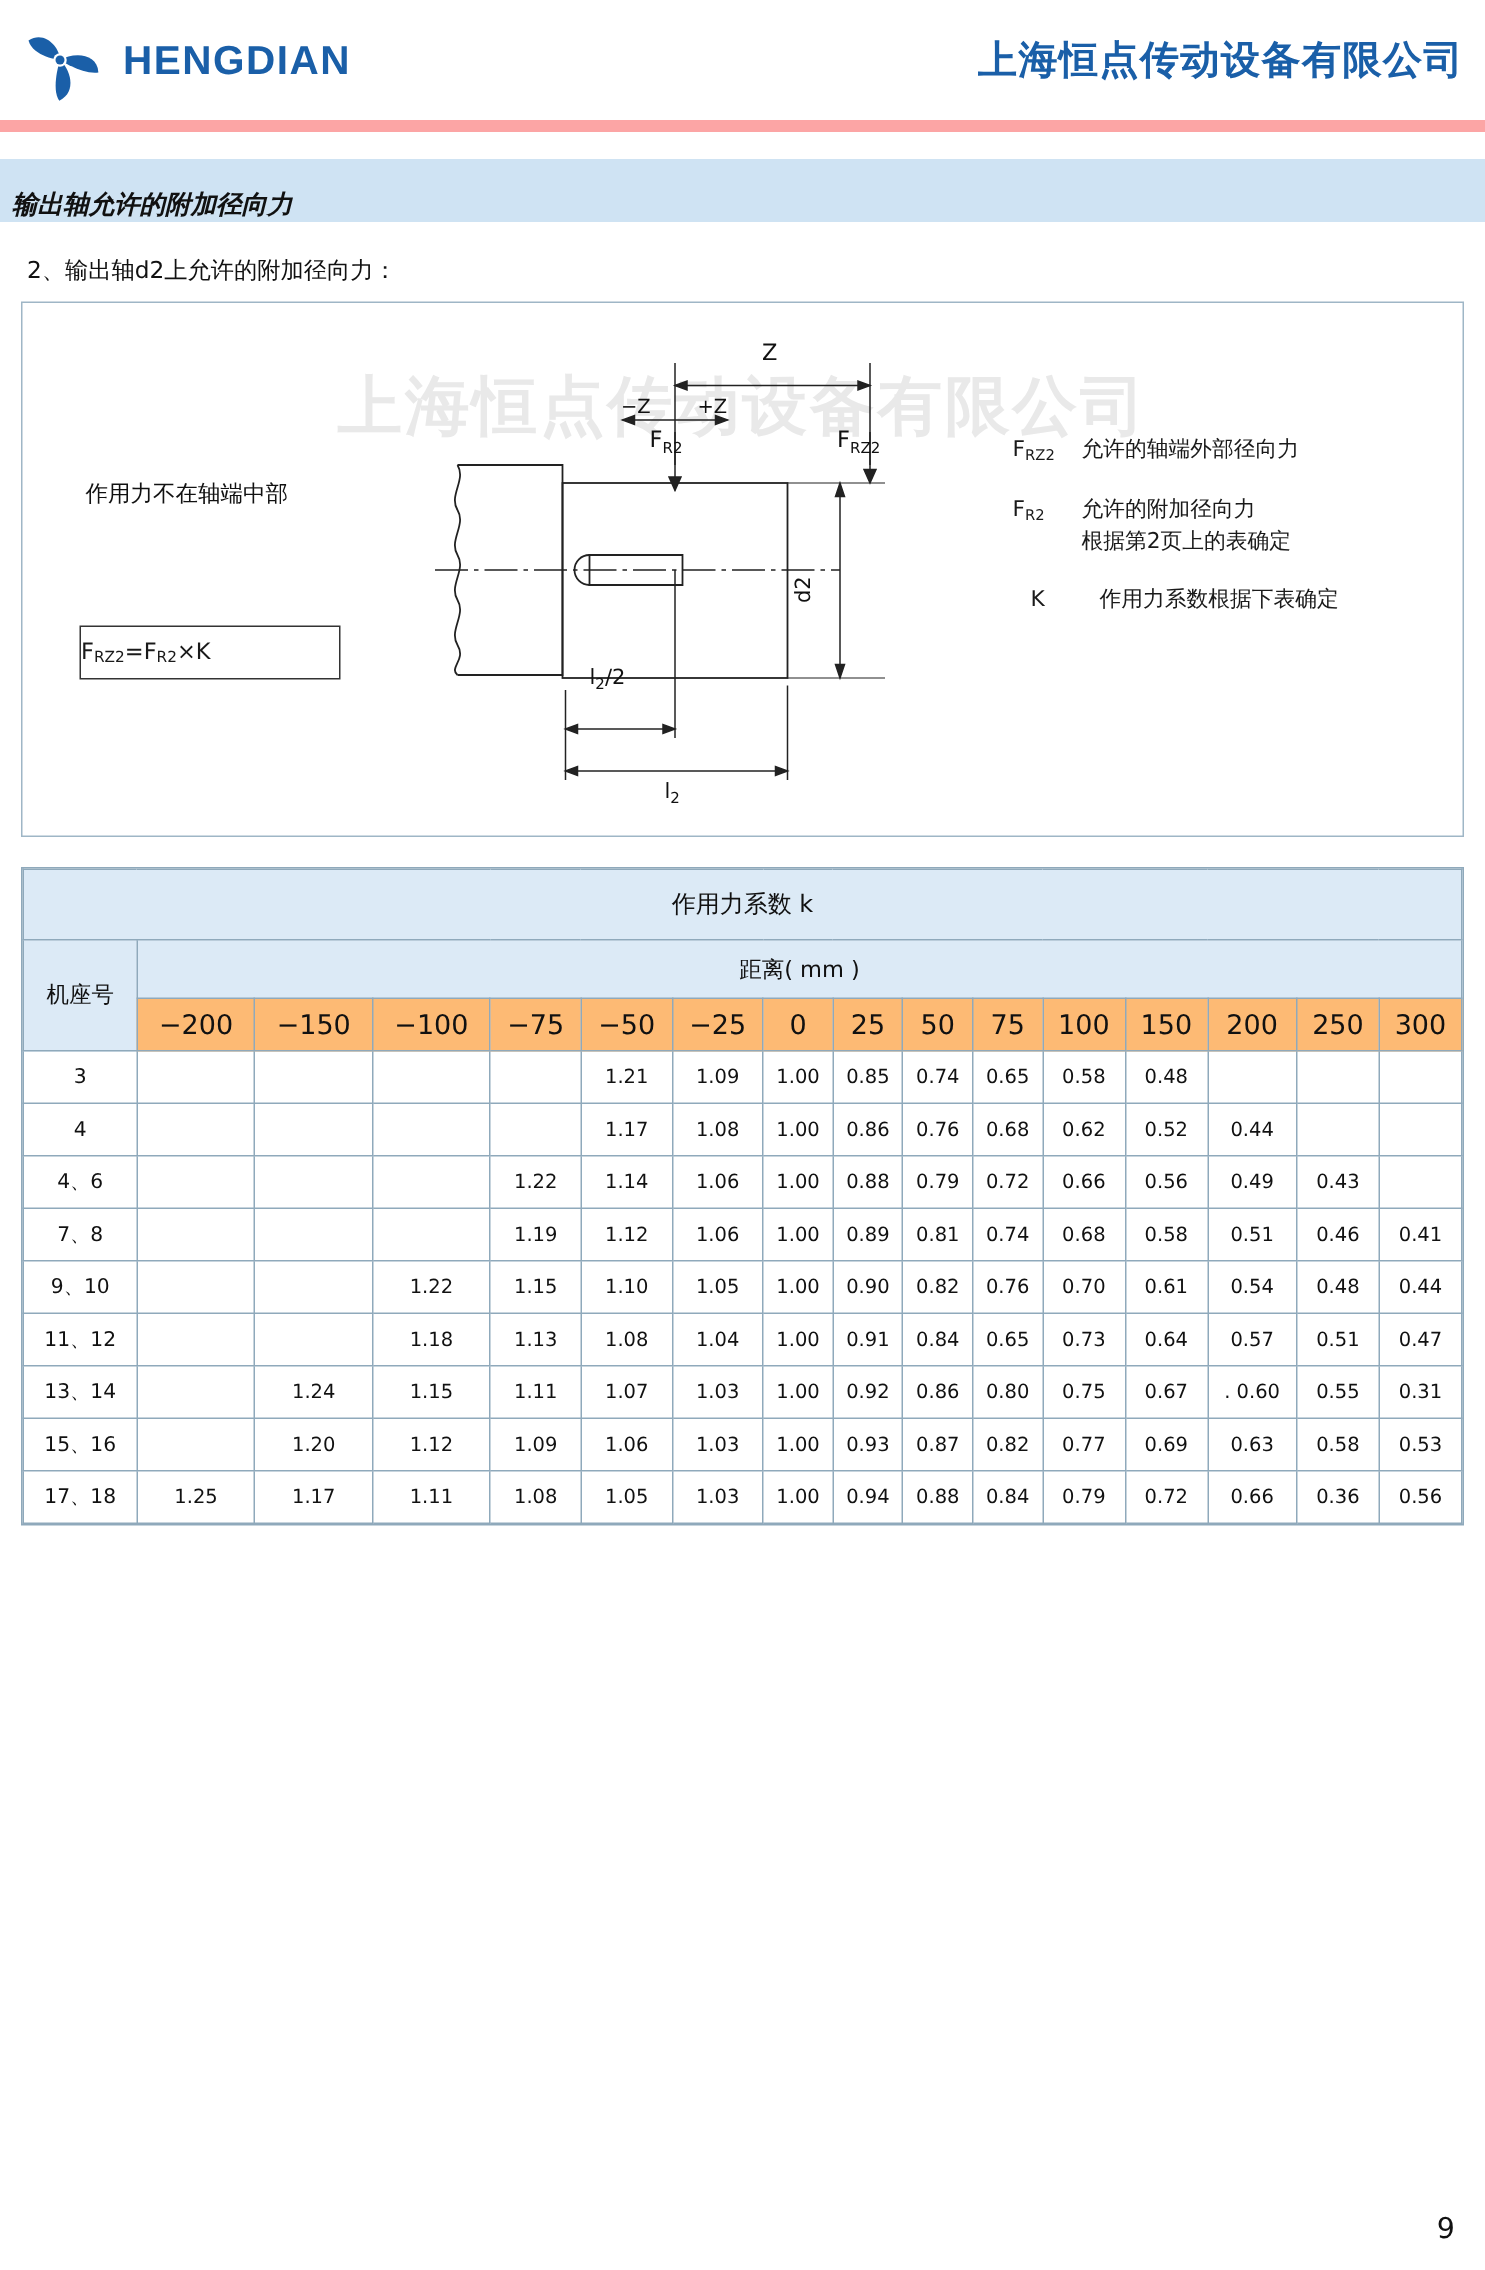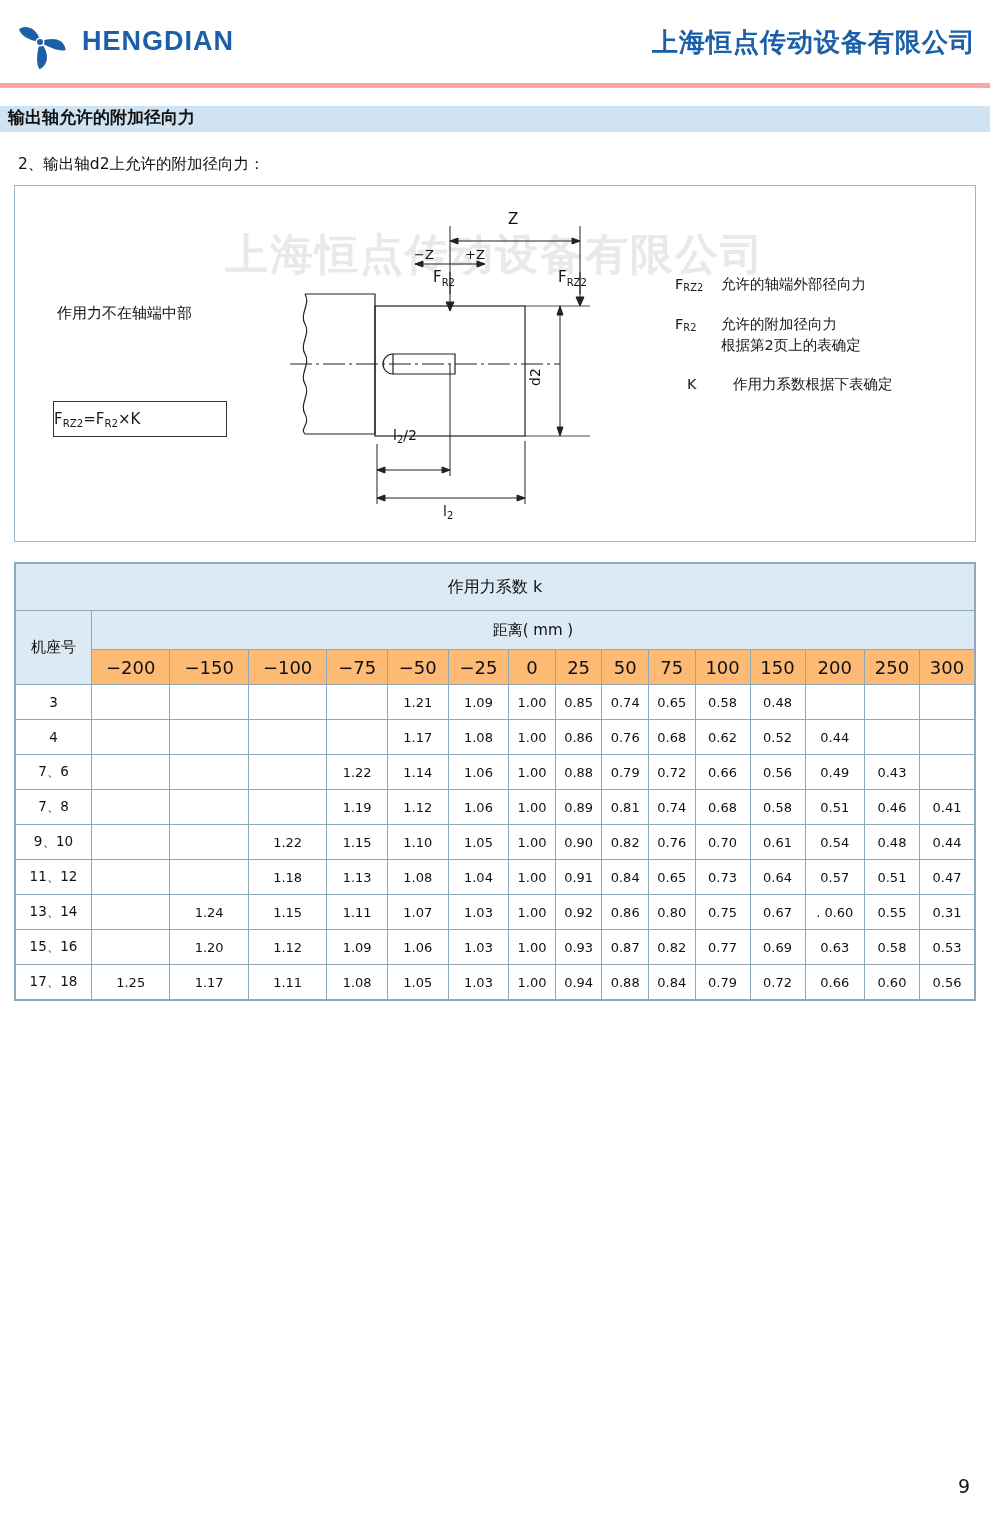--- a/index.html
+++ b/index.html
@@ -13,21 +13,21 @@
     position: relative;
     font-family: "Liberation Sans", "DejaVu Sans", sans-serif;
     color: #1a1a1a;
     overflow: hidden;
   }
 
   
   .header {
     position: relative;
     height: 88px;
-    border-bottom: 5px solid #fca5a5;
+    border-bottom: 8px solid #fca5a5;
     display: flex;
     align-items: center;
     padding: 0 12px;
     box-sizing: border-box;
   }
   .logo-wrap {
     display: flex;
     align-items: center;
     gap: 14px;
   }
@@ -51,26 +51,27 @@
     font-size: 26px;
     font-weight: bold;
     color: #1a5fa8;
     letter-spacing: 1px;
     font-family: "DejaVu Sans", sans-serif;
   }
 
   
   .section-bar {
     margin-top: 18px;
-    height: 26px;
+    height: 42px;
     background: #cfe3f3;
     display: flex;
-    align-items: flex-start;
+    align-items: flex-end;
     padding-left: 8px;
     box-sizing: border-box;
+    font-style: italic;
   }
   .section-bar .title {
     font-size: 17px;
     font-weight: bold;
     color: #111;
     font-family: "DejaVu Sans", sans-serif;
   }
 
   
   .intro {
@@ -370,21 +371,21 @@
           <td>0.86</td>
           <td>0.76</td>
           <td>0.68</td>
           <td>0.62</td>
           <td>0.52</td>
           <td>0.44</td>
           <td></td>
           <td></td>
         </tr>
         <tr>
-          <td class="rowlabel">7、6</td>
+          <td class="rowlabel">4、6</td>
           <td></td>
           <td></td>
           <td></td>
           <td>1.22</td>
           <td>1.14</td>
           <td>1.06</td>
           <td>1.00</td>
           <td>0.88</td>
           <td>0.79</td>
           <td>0.72</td>
@@ -492,20 +493,20 @@
           <td>1.08</td>
           <td>1.05</td>
           <td>1.03</td>
           <td>1.00</td>
           <td>0.94</td>
           <td>0.88</td>
           <td>0.84</td>
           <td>0.79</td>
           <td>0.72</td>
           <td>0.66</td>
-          <td>0.60</td>
+          <td>0.36</td>
           <td>0.56</td>
         </tr>
       </tbody>
   </table>
 </div>
 
 <div class="page-num">9</div>
 
 </body></html>

